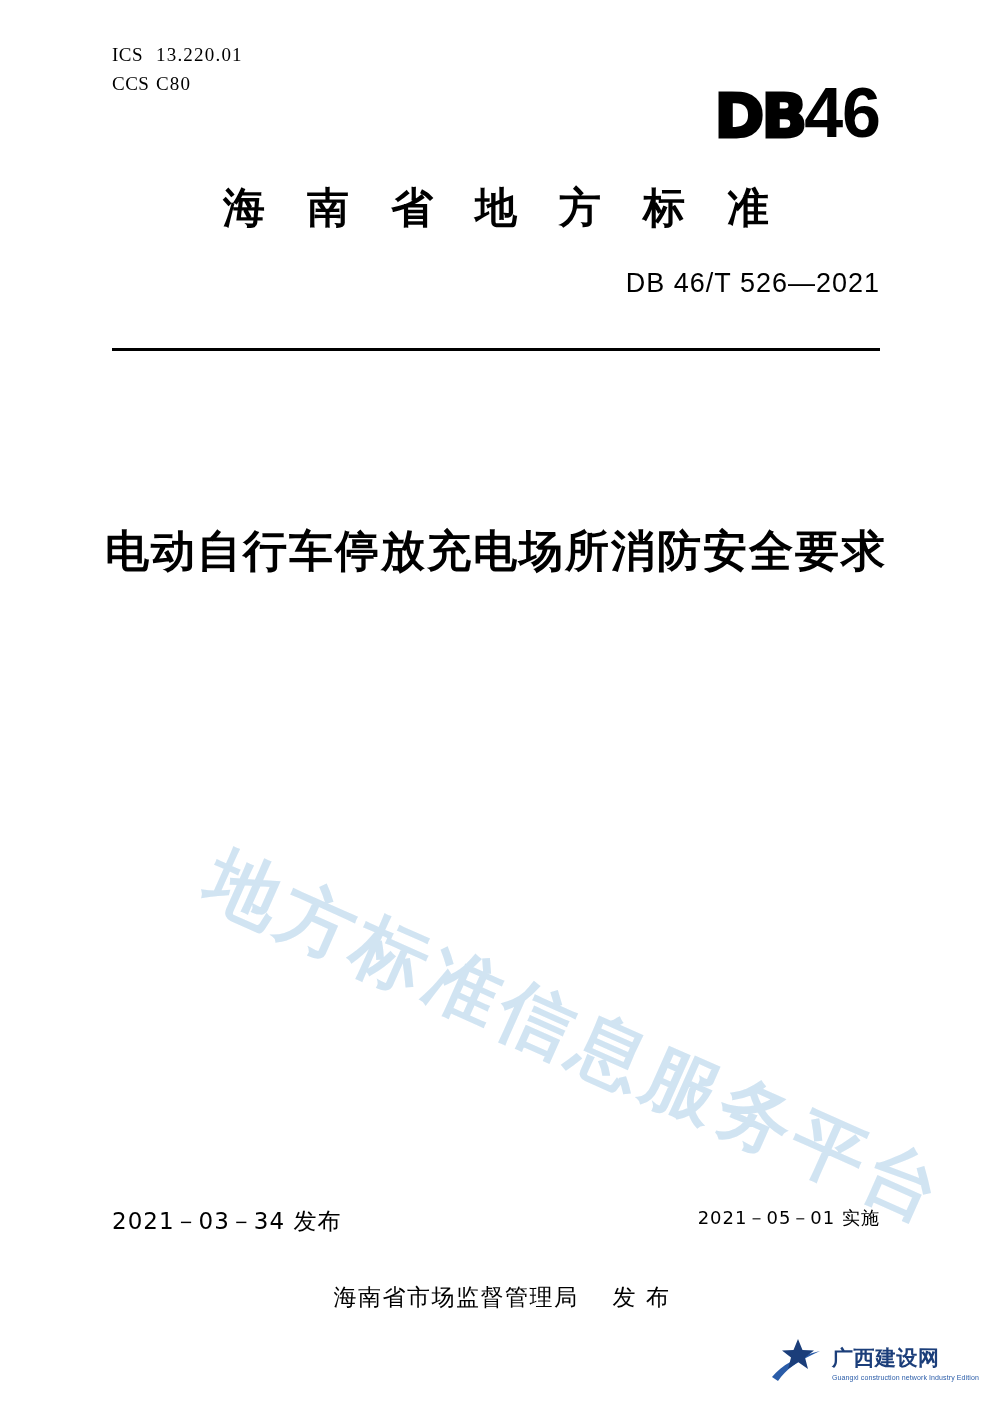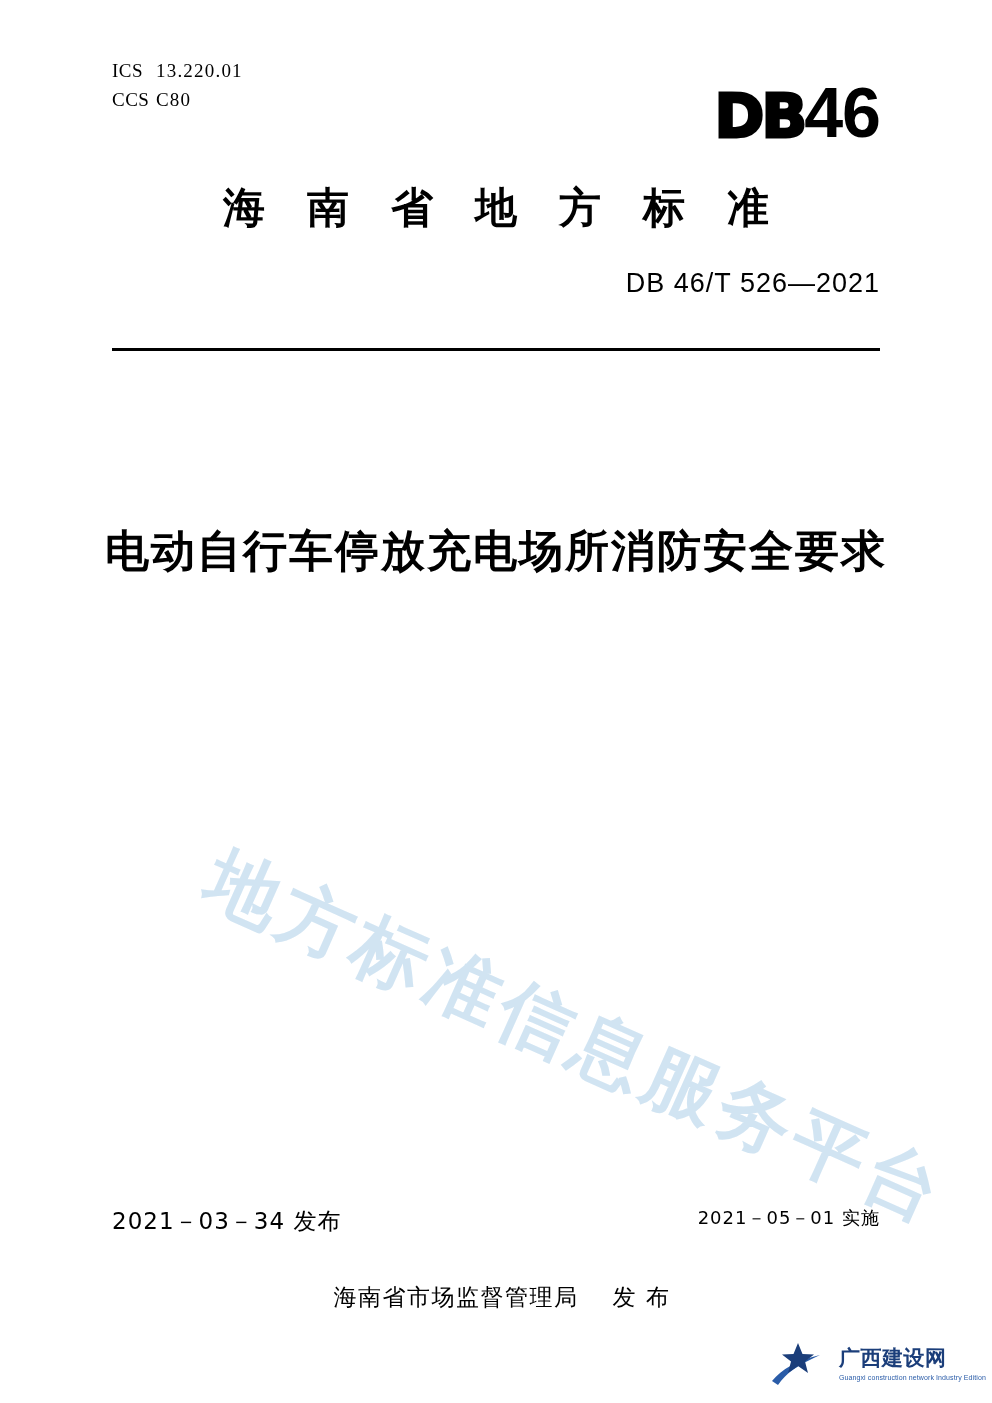--- a/index.html
+++ b/index.html
@@ -18,21 +18,21 @@
 
   .page {
     position: absolute;
     inset: 0;
   }
 
   
   .ics-block {
     position: absolute;
     left: 112px;
-    top: 56px;
+    top: 40px;
     line-height: 1.55;
   }
   .ics-row {
     font-family: "Liberation Serif", serif;
     font-size: 19px;
     letter-spacing: 0.5px;
     white-space: nowrap;
   }
   .ics-label {
     display: inline-block;
@@ -189,22 +189,21 @@
   }
 
   
   .corner-logo {
     position: absolute;
     right: 12px;
     bottom: 10px;
     width: 212px;
     height: 58px;
     display: flex;
-    align-items: center;
-    gap: 15px;
+    gap: 8px;
   }
   .corner-mark {
     position: relative;
     width: 56px;
     height: 50px;
     flex: 0 0 auto;
   }
   .corner-mark svg { display: block; }
   .corner-text {
     display: flex;

